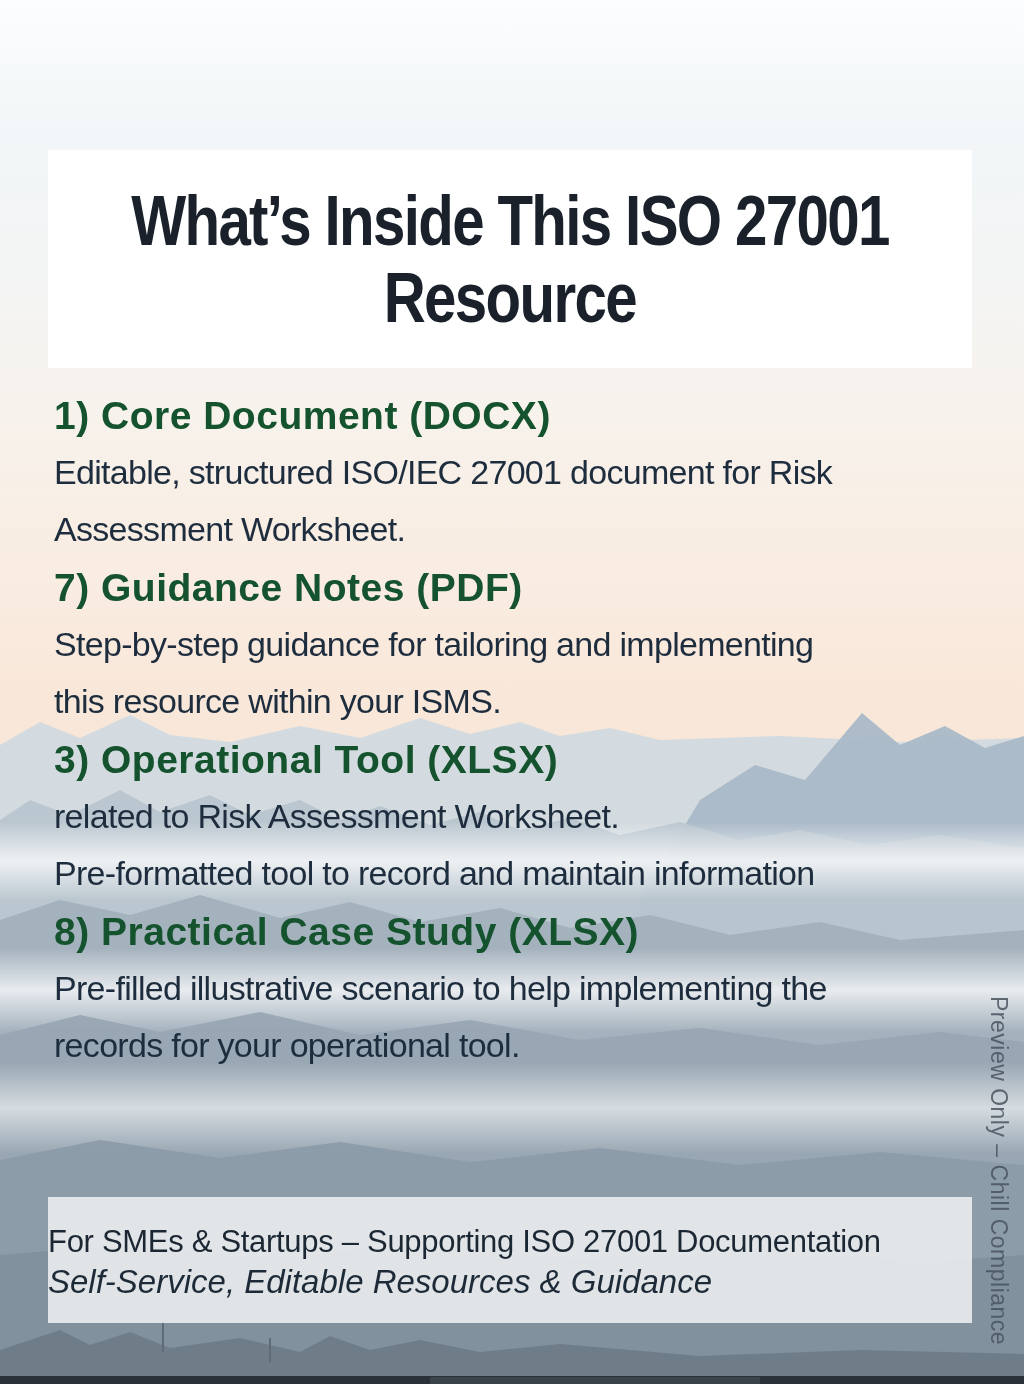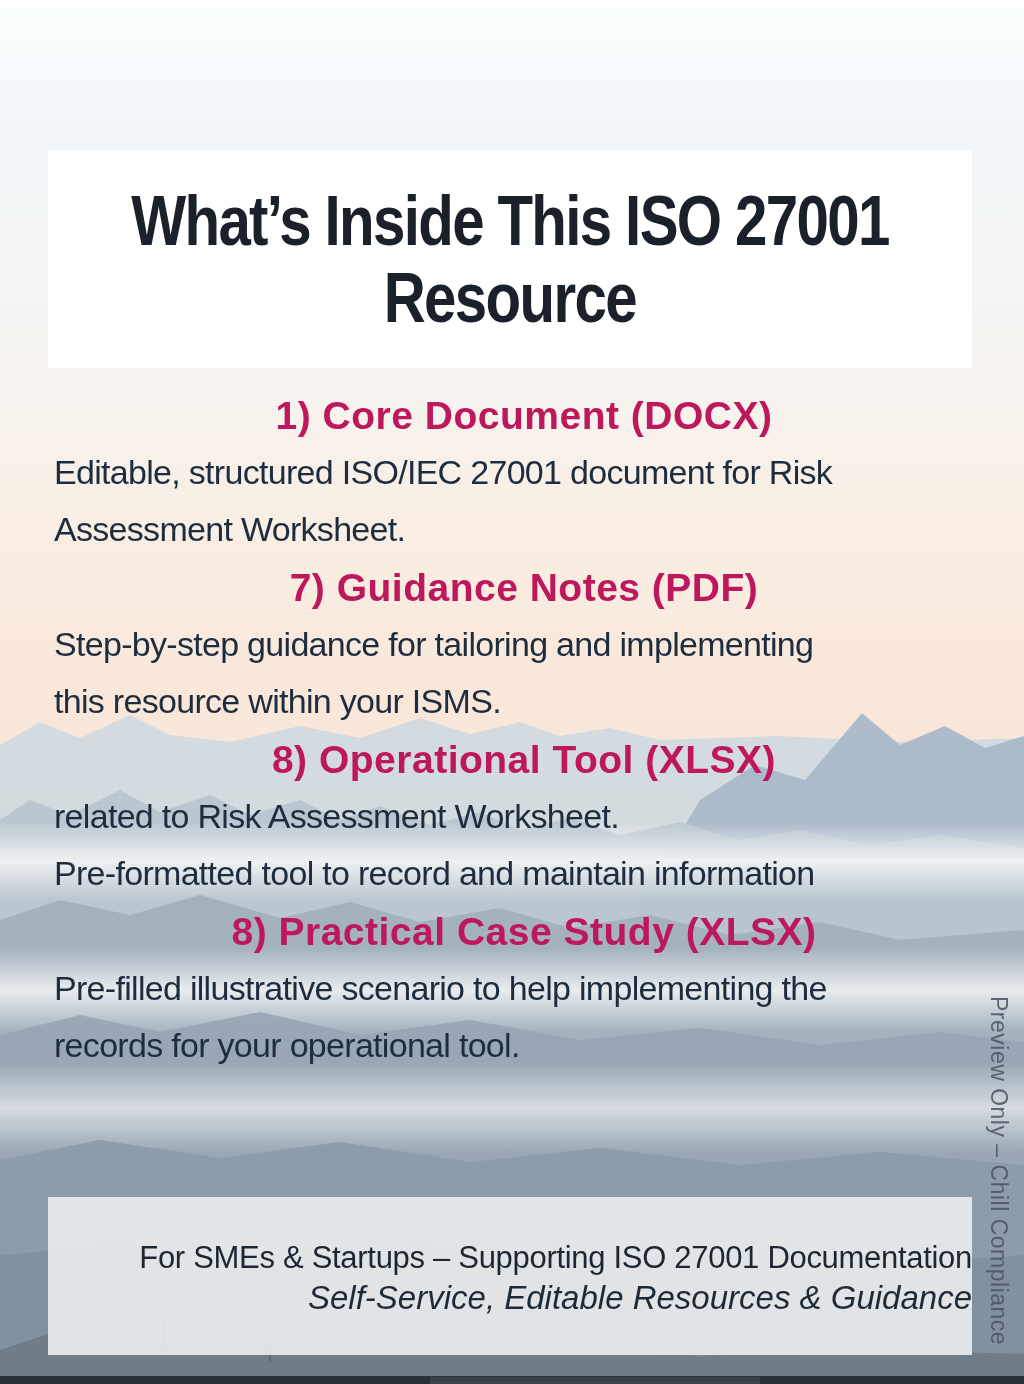--- a/index.html
+++ b/index.html
@@ -21,33 +21,33 @@
   .title-line{
     font-size:71px;font-weight:bold;color:#1a212b;
     letter-spacing:-2px;line-height:77px;white-space:nowrap;
     transform:scaleX(0.82);
   }
 
   
   .content{position:absolute;left:54px;top:388px;width:940px;}
   .section{margin-bottom:2px;}
   .section-heading{
-    font-size:39px;font-weight:bold;color:#be185d;
-    line-height:56px;letter-spacing:0.5px;white-space:nowrap;text-align:center;
+    font-size:39px;font-weight:bold;color:#14532d;
+    line-height:56px;letter-spacing:0.5px;white-space:nowrap;
   }
   .body-line{
     font-size:34px;color:#1e2d3e;
     line-height:57px;letter-spacing:-0.7px;white-space:nowrap;
   }
 
   
   .footer-banner{
-    position:absolute;left:48px;top:1197px;width:924px;height:158px;
+    position:absolute;left:48px;top:1197px;width:924px;height:126px;
     background:rgba(233,236,238,0.92);
-    display:flex;flex-direction:column;justify-content:center;align-items:flex-end;
+    display:flex;flex-direction:column;justify-content:center;align-items:flex-start;
   }
   .footer-line1{
     font-size:31px;color:#1b2733;line-height:44px;
     letter-spacing:-0.3px;white-space:nowrap;
   }
   .footer-line2{
     font-size:33px;color:#1d2a37;line-height:36px;white-space:nowrap;font-style:italic;
   }
 
   
@@ -126,21 +126,21 @@
       <div class="body-line">Assessment Worksheet.</div>
     </div>
 
     <div class="section">
       <div class="section-heading">7) Guidance Notes (PDF)</div>
       <div class="body-line">Step-by-step guidance for tailoring and implementing</div>
       <div class="body-line">this resource within your ISMS.</div>
     </div>
 
     <div class="section">
-      <div class="section-heading">8) Operational Tool (XLSX)</div>
+      <div class="section-heading">3) Operational Tool (XLSX)</div>
       <div class="body-line">related to Risk Assessment Worksheet.</div>
       <div class="body-line">Pre-formatted tool to record and maintain information</div>
     </div>
 
     <div class="section">
       <div class="section-heading">8) Practical Case Study (XLSX)</div>
       <div class="body-line">Pre-filled illustrative scenario to help implementing the</div>
       <div class="body-line">records for your operational tool.</div>
     </div>
 

